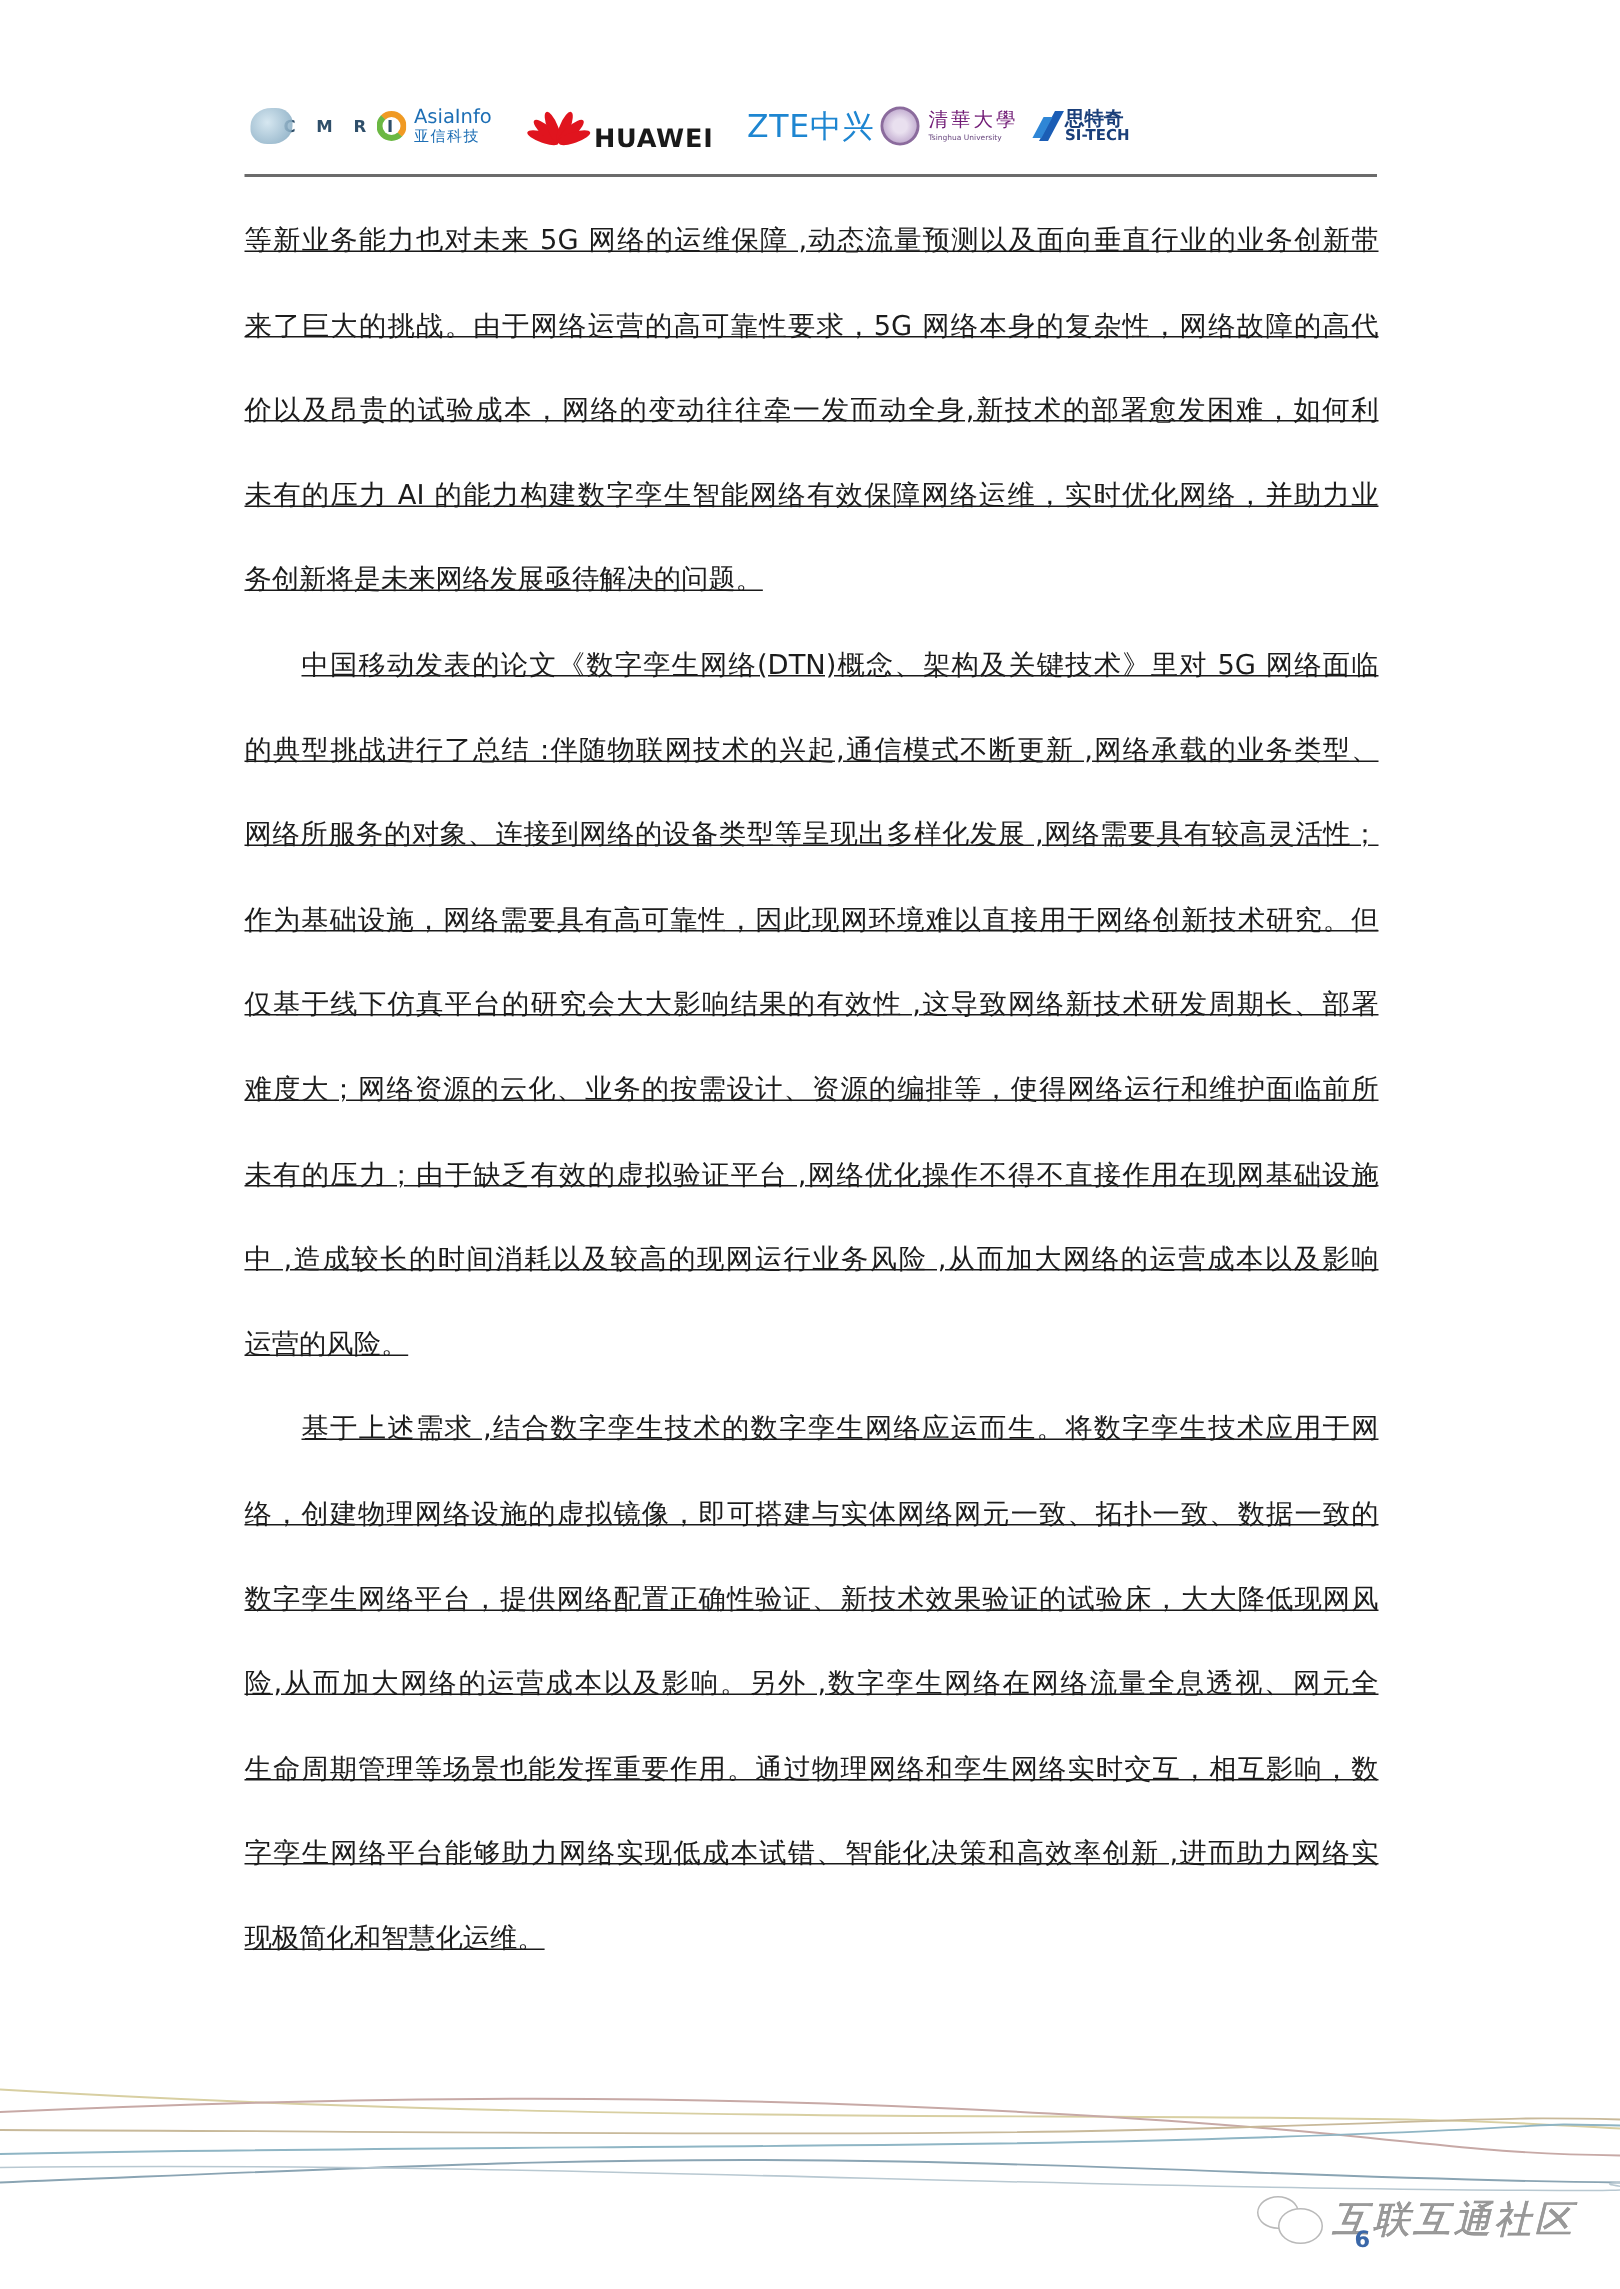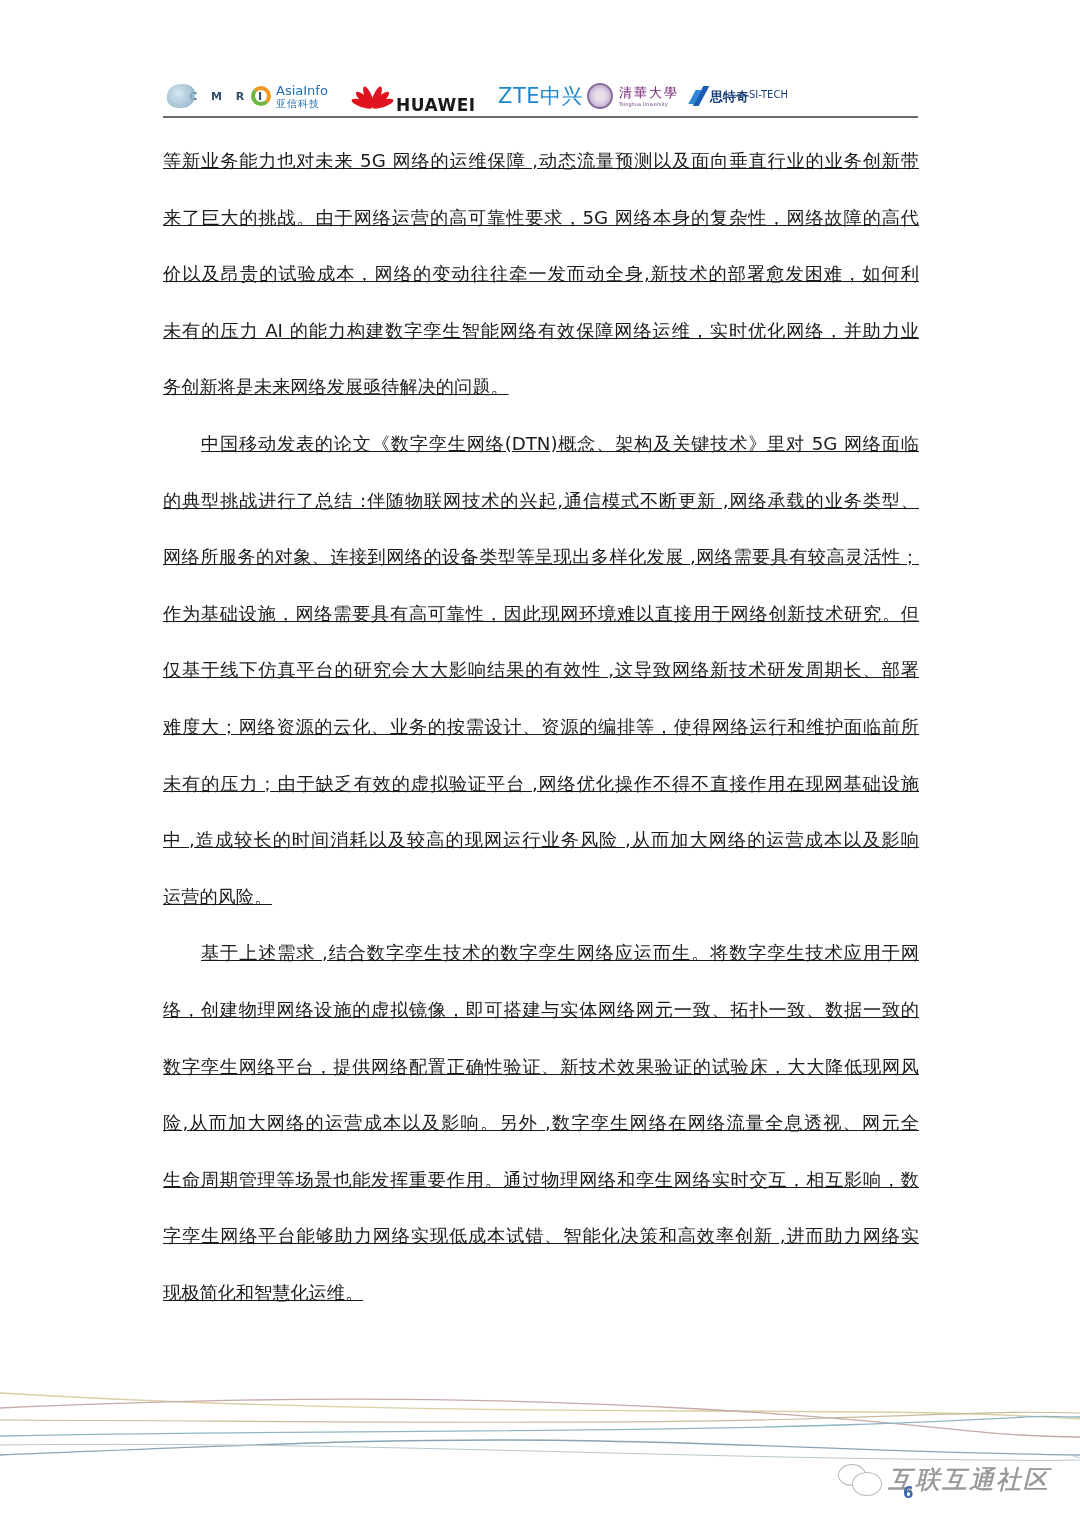--- a/index.html
+++ b/index.html
@@ -1,18 +1,18 @@
 <!DOCTYPE html>
 <html><head>
   <meta charset="utf-8">
   <style>
     html, body { margin:0; padding:0; background:#ffffff; }
     body { width:1080px; height:1526px; position:relative; overflow:hidden;
       font-family:"DejaVu Sans", "Liberation Sans", sans-serif; color:#1a1a1a; }
-    .header { position:absolute; left:163px; top:76px; width:755px; height:40px; }
+    .header { position:absolute; left:163px; top:64px; width:755px; height:40px; }
     .header-rule { position:absolute; left:163px; top:116px; width:755px; height:2px; background:#6b6b6b; }
     .logo { position:absolute; top:0; height:40px; display:flex; align-items:center; }
     .cmri { left:4px; }
     .cmri .mark { width:28px; height:24px; border-radius:50% 40% 50% 40%;
       background:radial-gradient(circle at 40% 40%, #cfe3ee, #8fb2c8 70%, #6f96ad); opacity:.85; }
     .cmri .txt { margin-left:-6px; font-size:11px; font-weight:bold; letter-spacing:5px; color:#2f4f6a; }
     .asia { left:88px; }
     .asia .ring { width:20px; height:20px; border-radius:50%; border:4px solid #6bb843;
       border-top-color:#f09a23; border-right-color:#f09a23; box-sizing:border-box; }
     .asia .col { margin-left:5px; display:flex; flex-direction:column; line-height:1;justify-content:flex-end; }
@@ -26,23 +26,23 @@
     .zte { left:335px; font-size:21px; color:#1e86d1; letter-spacing:.5px; }
     .tsinghua { left:424px; }
     .tsinghua .seal { width:26px; height:26px; border-radius:50%; border:2px solid #8b6b9d; box-sizing:border-box;
       background:radial-gradient(circle, #e9e0ef 30%, #c7b3d4 70%); }
     .tsinghua .col { margin-left:6px; display:flex; flex-direction:column; line-height:1; }
     .tsinghua .cn { font-family:"DejaVu Serif", serif; font-size:13px; color:#701a75; letter-spacing:2px; }
     .tsinghua .en { font-size:5px; color:#6b4a80; margin-top:3px; }
     .sitech { left:527px; }
     .sitech .bolt { width:18px; height:24px; position:relative; }
     .sitech .bolt i { position:absolute; width:6px; height:20px; background:#1b5db5; transform:skewX(-28deg); top:2px; }
-    .sitech .col { margin-left:2px; display:flex; flex-direction:row; line-height:1; }
+    .sitech .col { margin-left:2px; display:flex; flex-direction:column; line-height:1; }
     .sitech .cn { font-size:13px; font-weight:bold; color:#1a3f7a; }
-    .sitech .en { font-size:10px; font-weight:normal; color:#1a3f7a; }
+    .sitech .en { font-size:10px; font-weight:bold; color:#1a3f7a; }
 
     .content { position:absolute; left:163px; top:146px; width:756px;text-decoration:underline; }
     .line { height:56.6px; line-height:30px; font-size:18.2px; white-space:nowrap;
       text-align:justify; text-align-last:justify; letter-spacing:0; color:#1c1c1c; }
     .line.last { text-align-last:left; }
     .line.indent { padding-left:38px; }
 
     .deco { position:absolute; left:0; top:1375px; width:1080px; height:90px; }
     .watermark { position:absolute; left:838px; top:1456px; height:46px; display:flex; align-items:center;font-style:italic; }
     .wm-icon { width:46px; height:34px; position:relative; }

